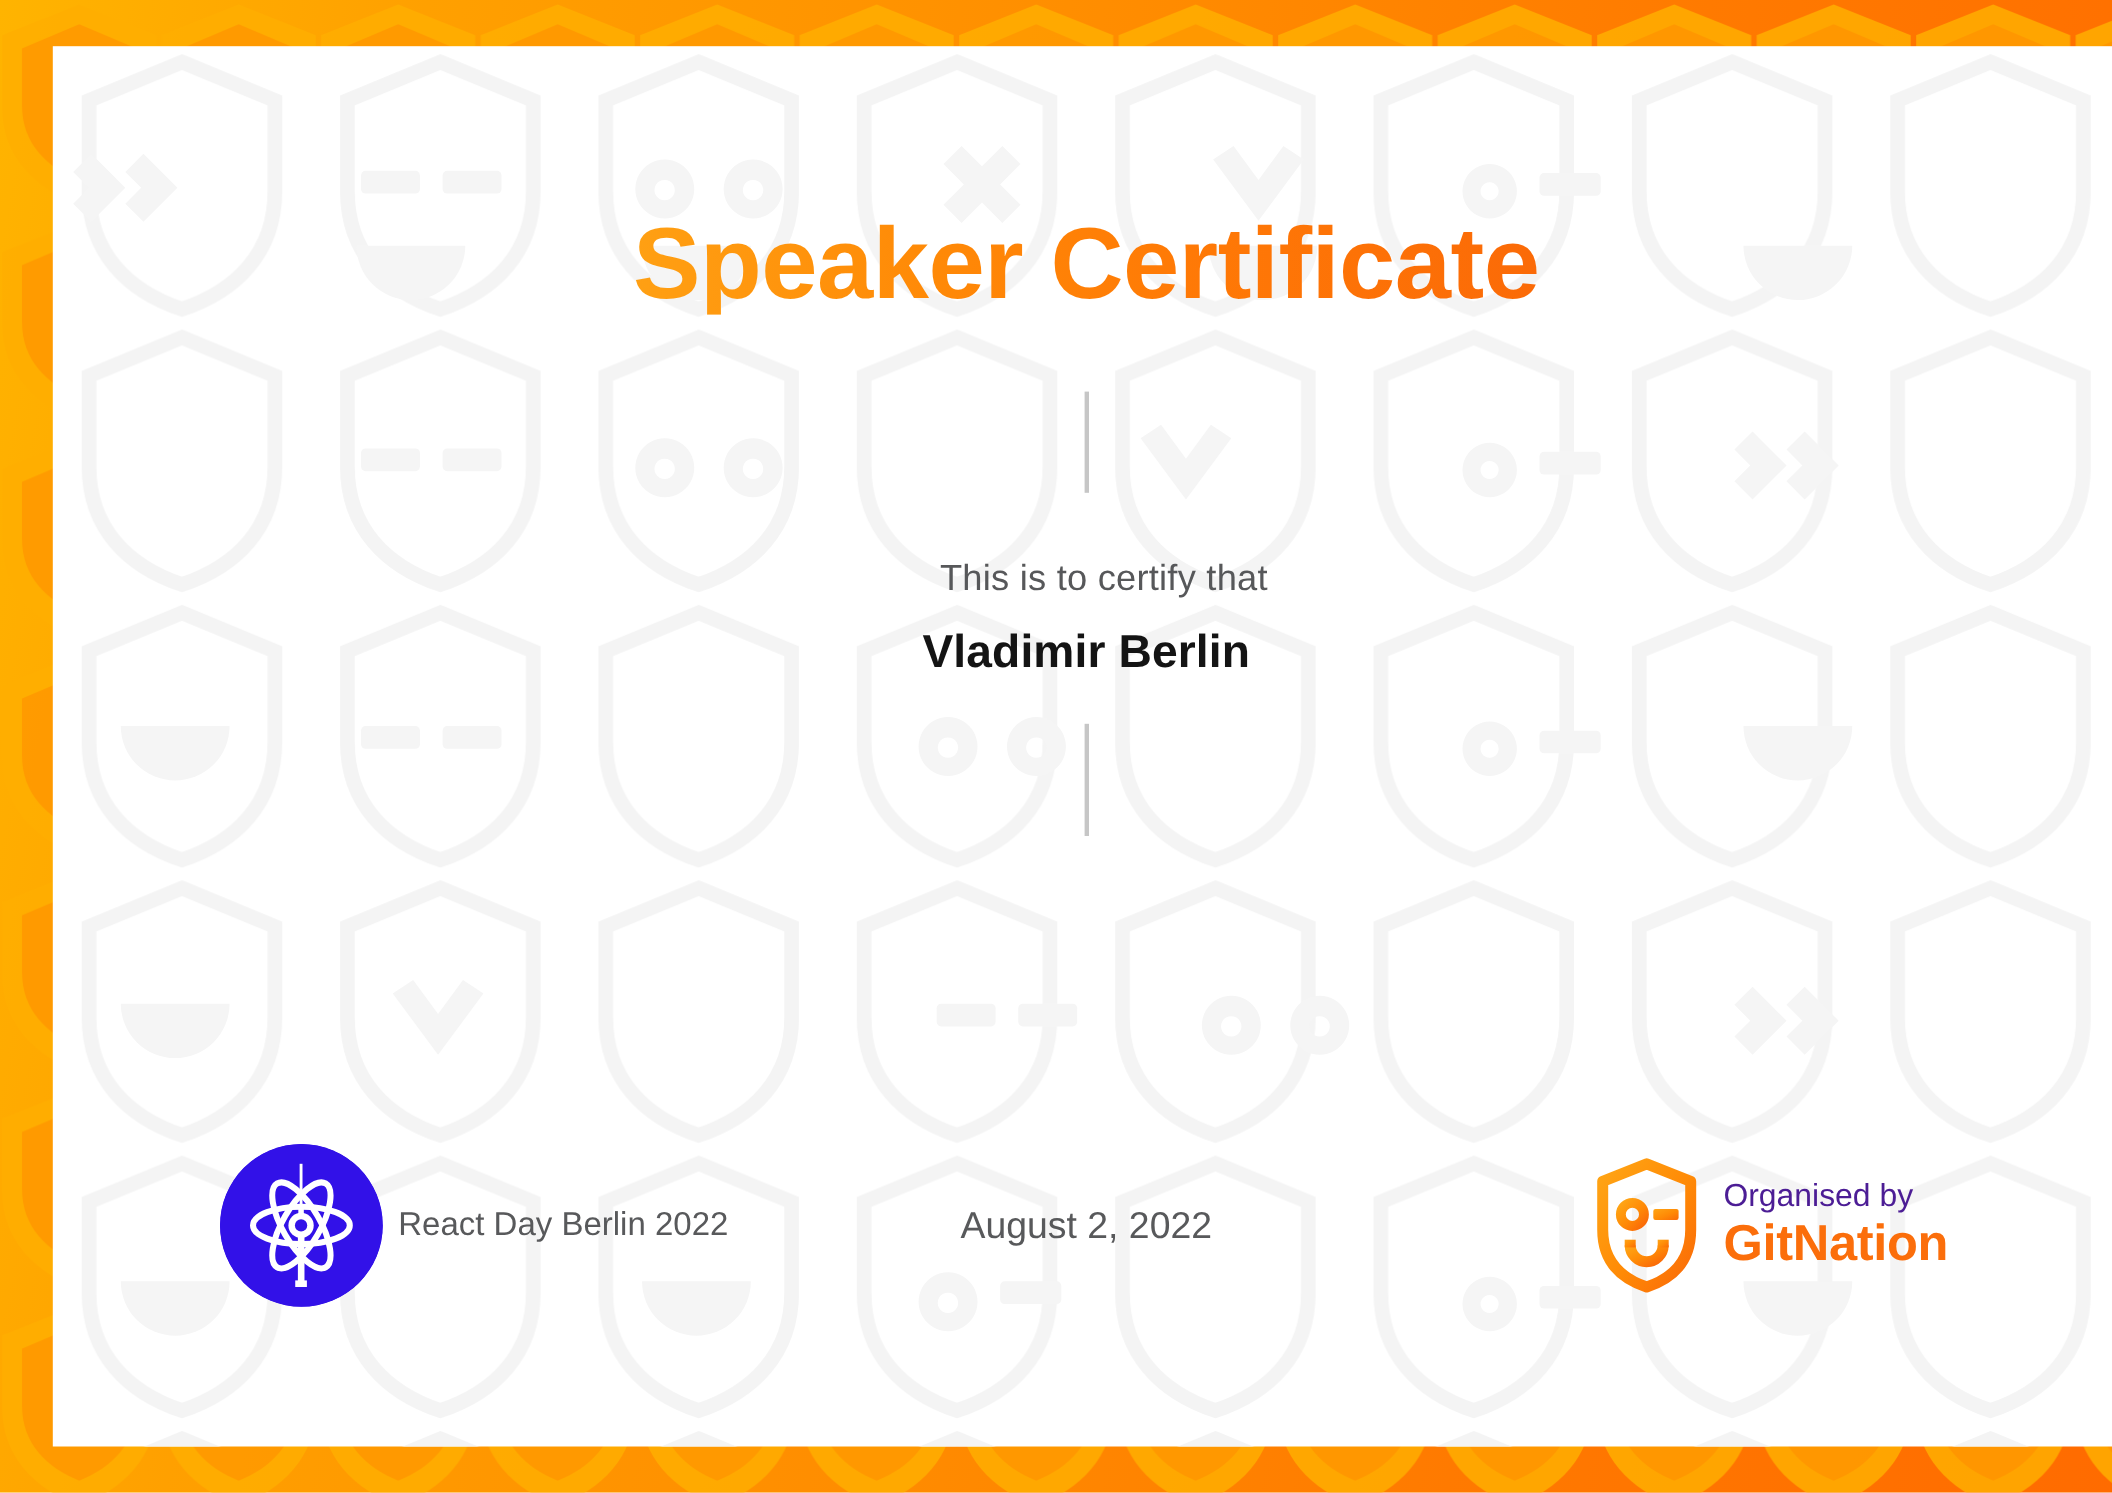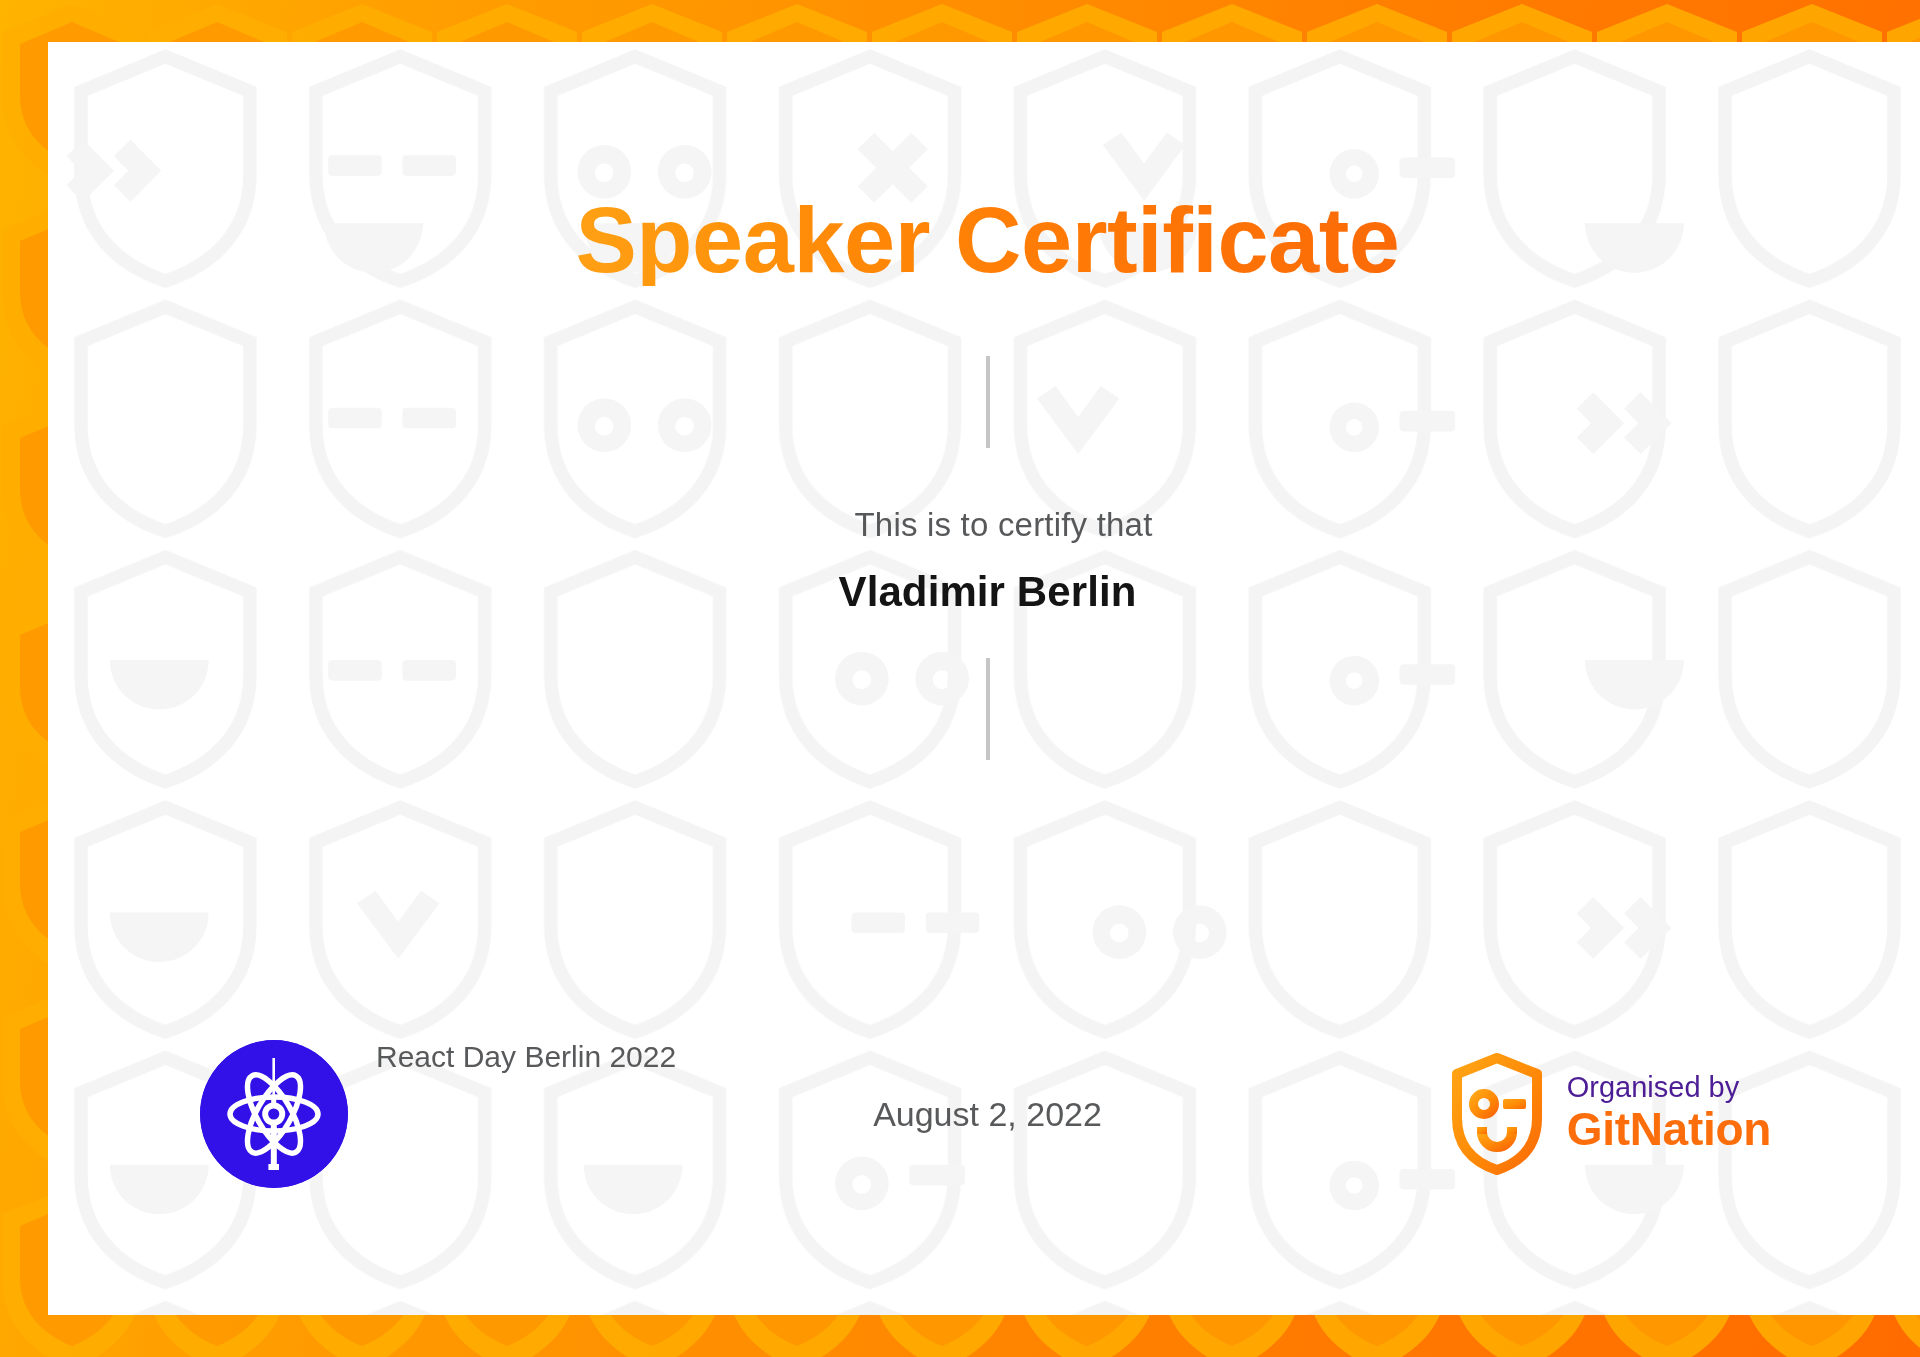--- a/index.html
+++ b/index.html
@@ -117,21 +117,22 @@
     bottom: 126px;
     height: 150px;
     display: flex;
     align-items: center;
   }
 
   .footer-left {
     position: absolute;
     left: 152px;
     display: flex;
-    gap: 28px;
+    align-items: center;
+    gap: 14px;
   }
 
   .react-logo {
     width: 148px;
     height: 148px;
     border-radius: 50%;
     background: #3211E8;
     display: block;
   }
 

